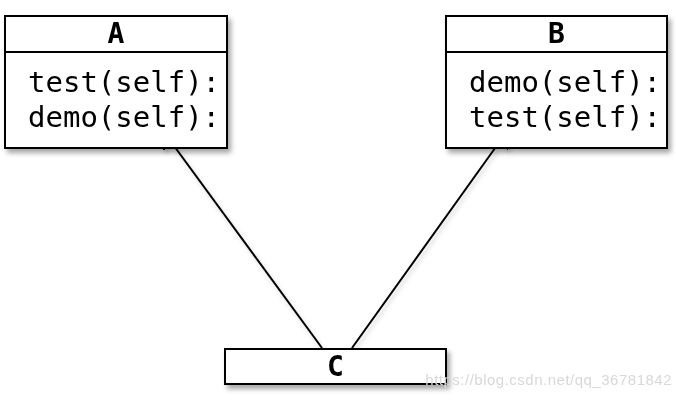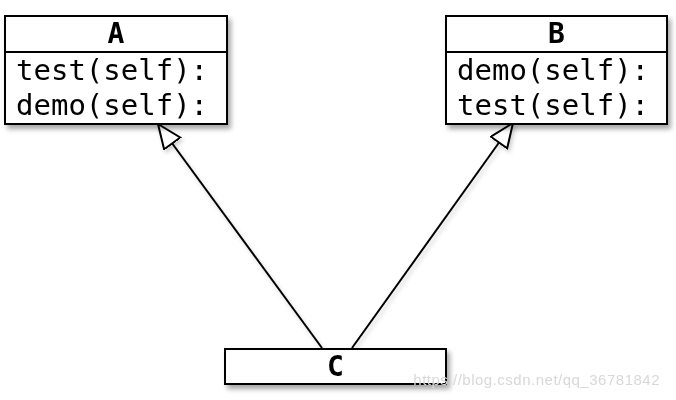--- a/index.html
+++ b/index.html
@@ -44,33 +44,33 @@
     font-weight: bold;
     font-size: 28px;
     border-bottom: 2px solid #000000;
   }
   .box-c .class-title {
     height: 33px;
     line-height: 33px;
     border-bottom: none;
   }
   .class-body {
-    padding: 0;
+    padding: 12px;
   }
   .method {
     height: 35px;
     line-height: 35px;
     padding-left: 10px;
     font-size: 29px;
     white-space: nowrap;
   }
   .watermark {
     position: absolute;
     z-index: 3;
-    right: 16px;
+    right: 4px;
     top: 371px;
     font-family: "Liberation Sans", sans-serif;
     font-size: 15px;
     color: #d8d8d8;
     letter-spacing: 0.5px;
     white-space: nowrap;
   }
 </style>
 </head>
 <body>

